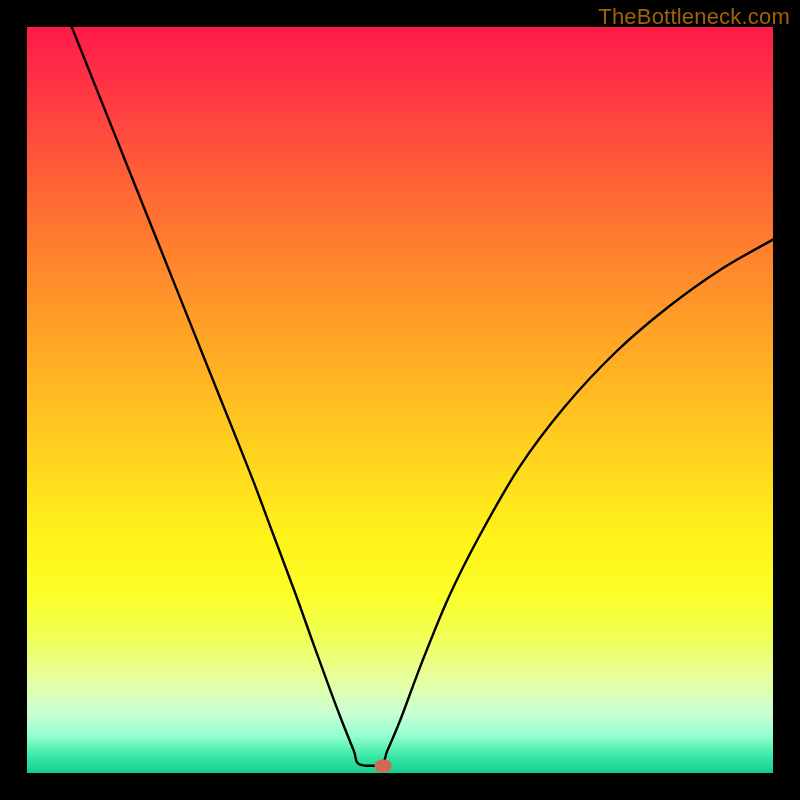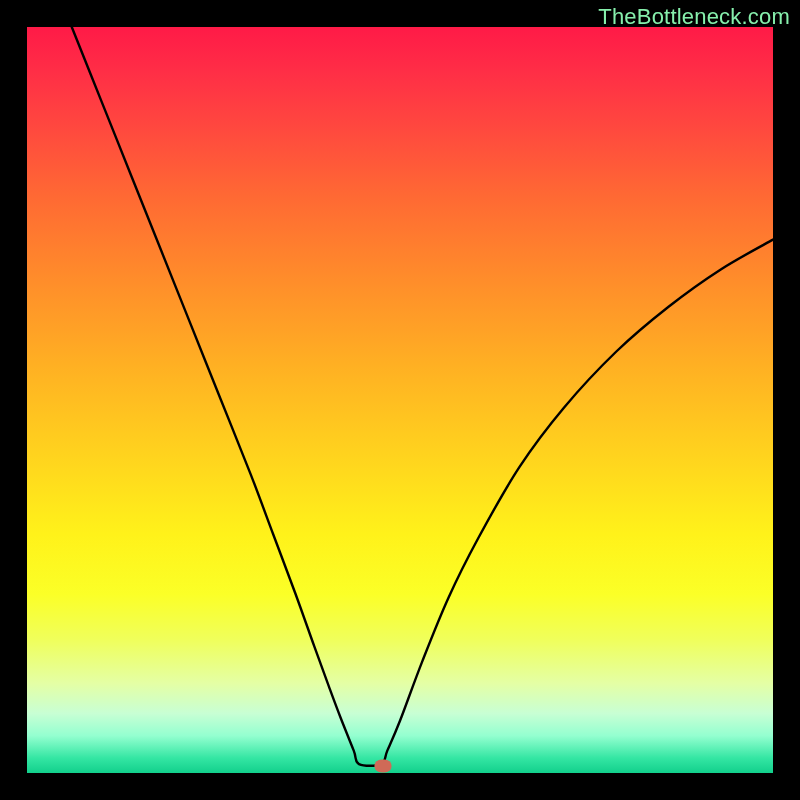--- a/index.html
+++ b/index.html
@@ -41,21 +41,21 @@
       #c8ffd4 92%,
       #94ffd0 95%,
       #34e6a3 98%,
       #12d08c 100%
     );
   }
   .watermark {
     position: absolute;
     top: 4px;
     right: 10px;
-    color: #86efac;
+    color: #a16207;
     font-size: 22px;
     font-weight: 500;
     letter-spacing: 0.2px;
     user-select: none;
   }
   svg.curve {
     position: absolute;
     left: 0;
     top: 0;
     width: 746px;

